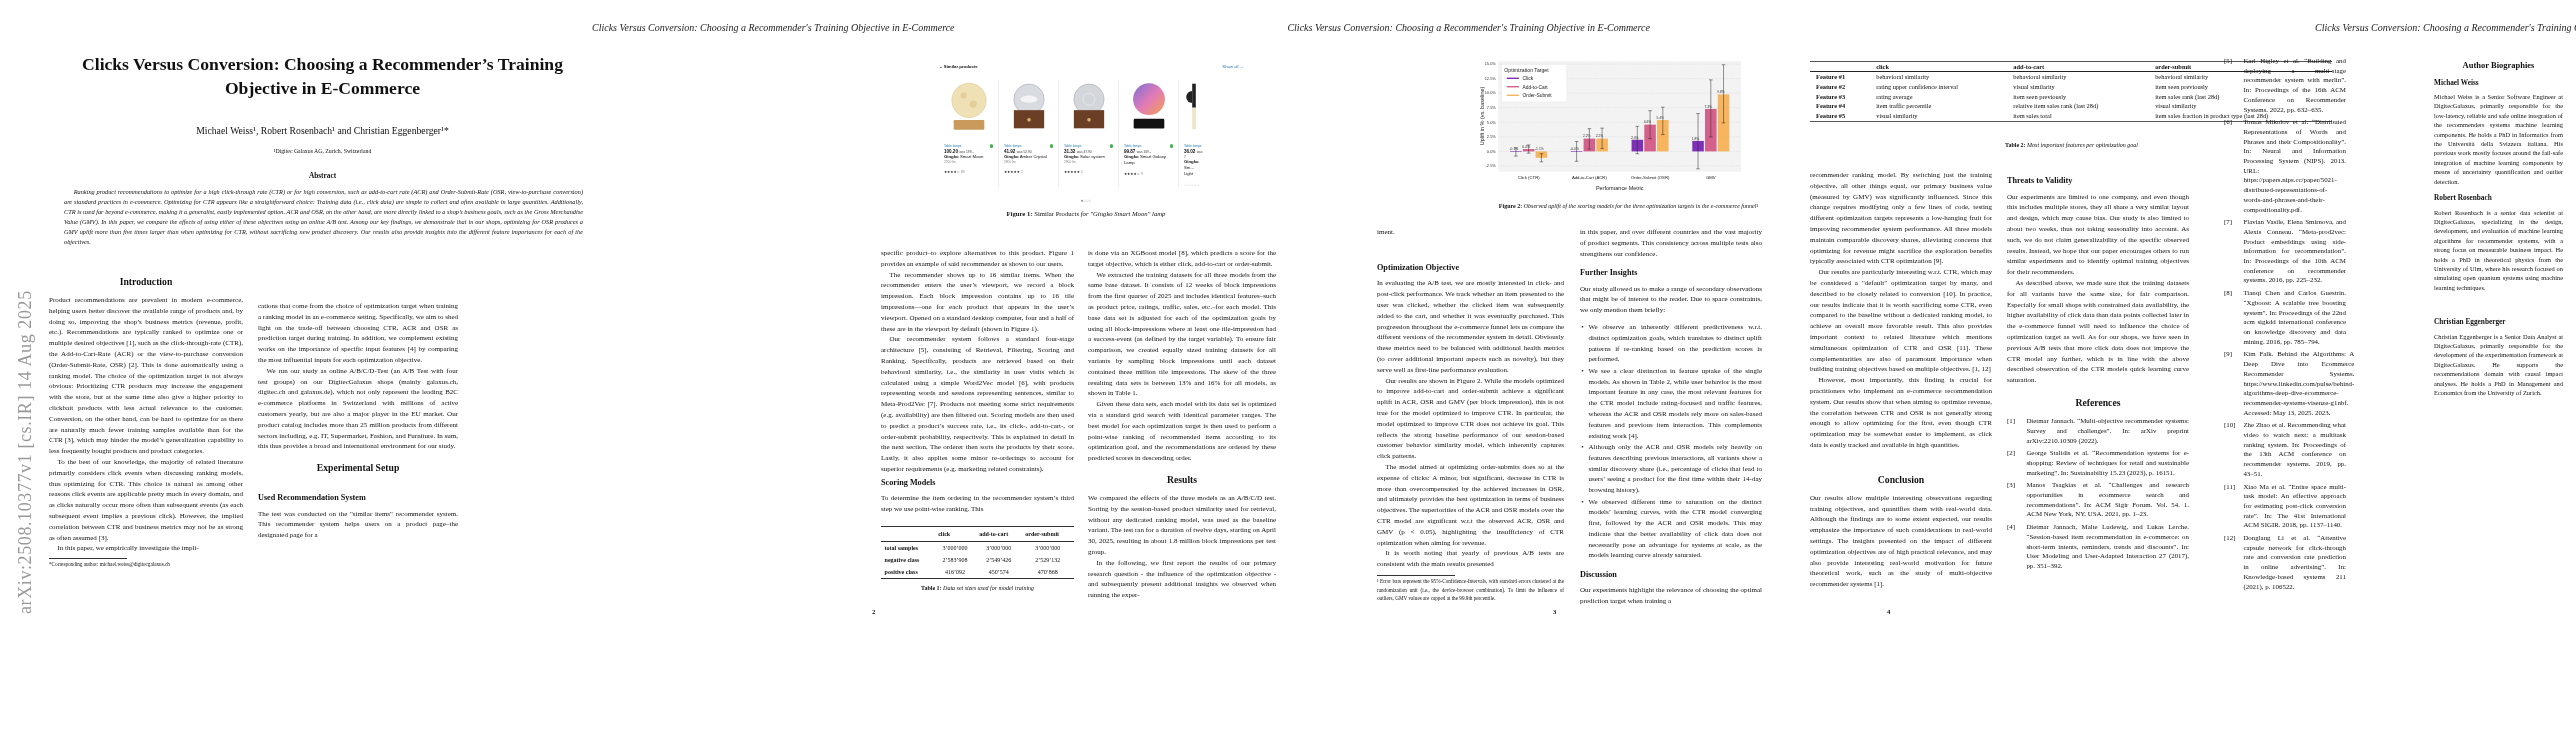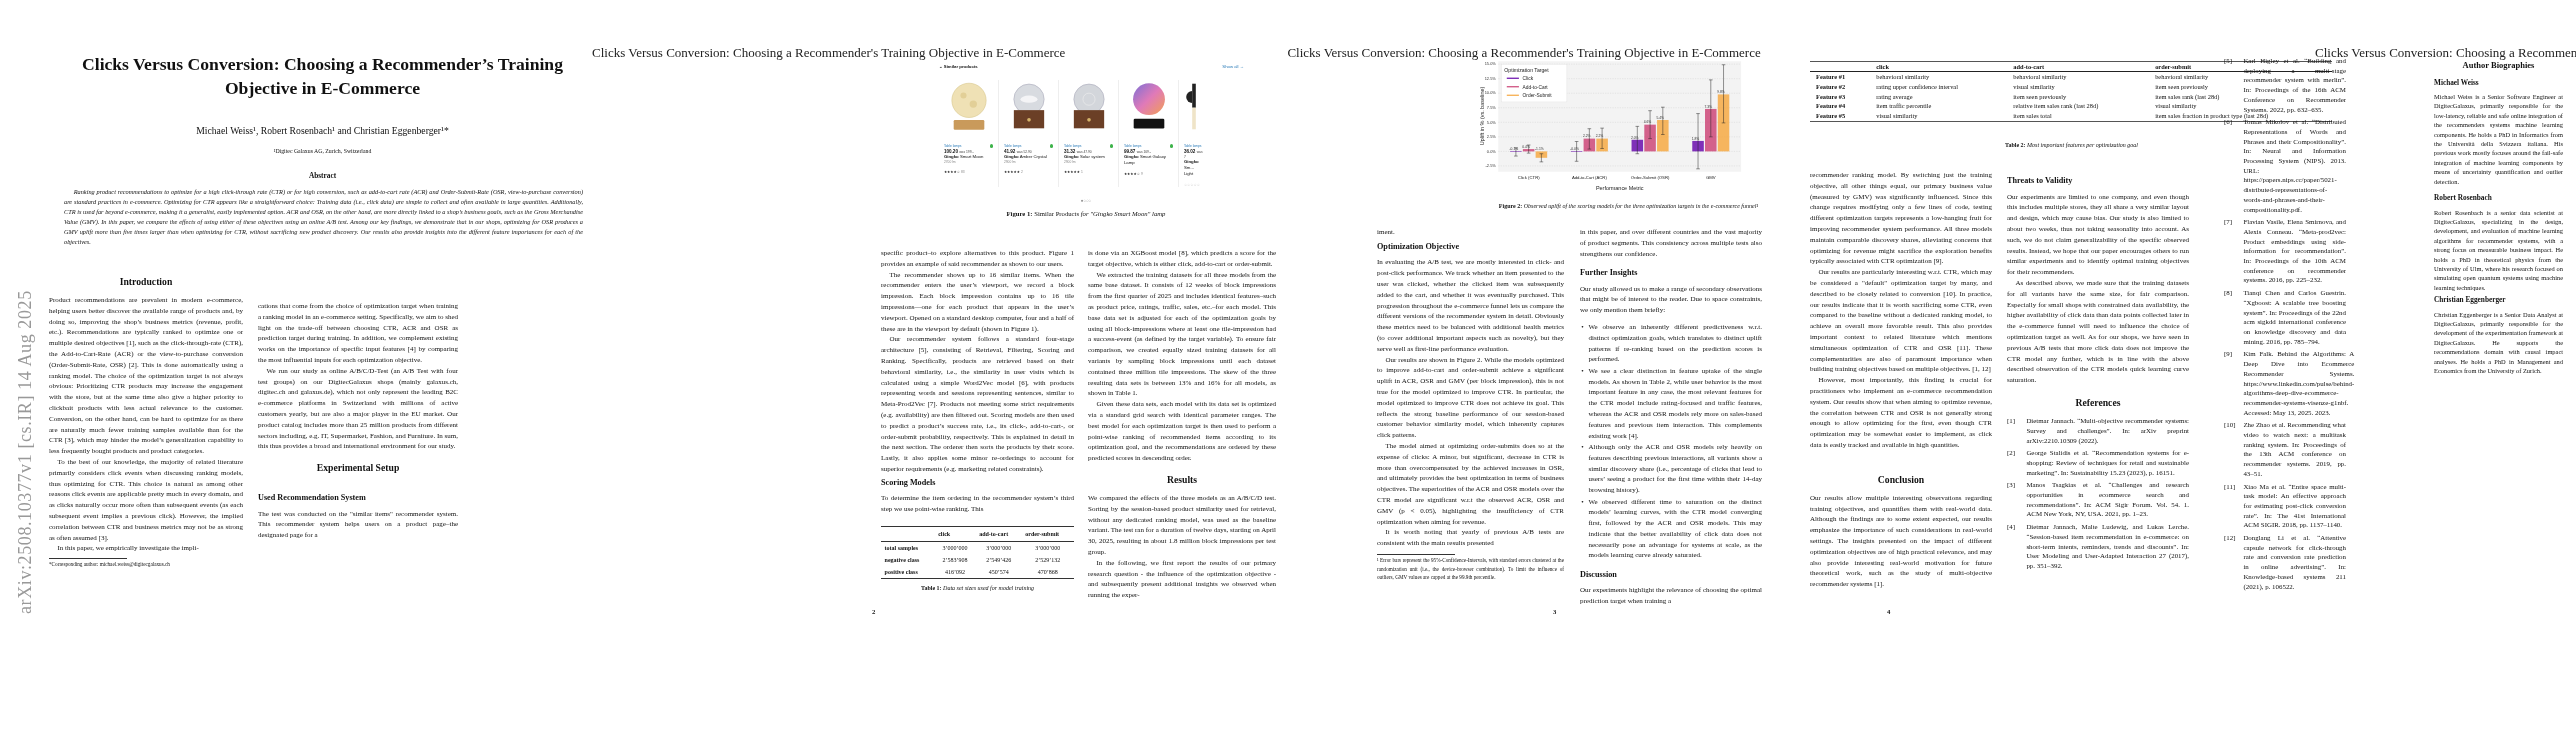--- a/index.html
+++ b/index.html
@@ -4,21 +4,21 @@
 <style>
 *{box-sizing:border-box;margin:0;padding:0}
 html,body{width:2576px;height:729px;background:#fff;overflow:hidden}
 body{font-family:"Liberation Serif","DejaVu Serif",serif;color:#111;position:relative}
 .page{position:absolute;top:0;height:729px;background:#fff}
 .p1{left:0;width:644px}
 .p2{left:644px;width:644px}
 .p3{left:1288px;width:644px}
 .p4{left:1932px;width:644px}
 .arxiv{position:absolute;left:14.6px;top:614px;transform:rotate(-90deg);transform-origin:left top;font-size:18px;color:#999;white-space:nowrap;letter-spacing:0.6px;font-family:"Liberation Serif",serif}
-.runhead{position:absolute;top:45px;font-size:13px;color:#222;white-space:nowrap}
+.runhead{position:absolute;top:22px;font-style:italic;font-size:10px;color:#222;white-space:nowrap}
 .title{position:absolute;left:49px;width:547px;top:52px;text-align:center;font-weight:bold;font-size:17.6px;line-height:24px}
 .authors{position:absolute;left:49px;width:547px;top:125px;text-align:center;font-size:9.7px}
 .affil{position:absolute;left:49px;width:547px;top:148px;text-align:center;font-size:5.8px}
 .abs-h{position:absolute;left:49px;width:547px;top:171px;text-align:center;font-weight:bold;font-size:7.3px}
 .abstract{position:absolute;left:64px;width:519px;top:187px;font-style:italic;font-size:6.3px;line-height:10px;text-align:justify;text-indent:9.7px}
 .col{position:absolute;font-size:7px;line-height:10.8px;text-align:justify;hyphens:auto}
 .col p{text-indent:8.5px}
 .col p.ni{text-indent:0}
 .h1{font-weight:bold;font-size:9.7px;text-align:center;margin:4.9px 0 7.3px}
 .h2{font-weight:bold;font-size:8.2px;margin:6px 0 4.9px}
@@ -349,21 +349,21 @@
         <text x="136" y="55" font-size="8" fill="#222">Add-to-Cart</text>
         <line x1="110" x2="130" y1="66" y2="66" stroke="#f6a943" stroke-width="2"></line>
         <text x="136" y="69" font-size="8" fill="#222">Order-Submit</text>
       </g>
   </svg>
 
   <div class="cap" style="position:absolute;left:122px;top:203px;width:437px;font-size:6px"><b>Figure 2:</b> <i>Observed uplift of the scoring models for the three optimization targets in the e-commerce funnel¹</i></div>
 
   <div class="col" style="left:89px;top:227px;width:187px">
     <p class="ni">iment.</p>
-    <div class="h2" style="margin-top:4px">Optimization Objective</div>
+    <div class="h2" style="margin-top:25px">Optimization Objective</div>
     <p class="ni">In evaluating the A/B test, we are mostly interested in click- and post-click performance. We track whether an item presented to the user was clicked, whether the clicked item was subsequently added to the cart, and whether it was eventually purchased. This progression throughout the e-commerce funnel lets us compare the different versions of the recommender system in detail. Obviously these metrics need to be balanced with additional health metrics (to cover additional important aspects such as novelty), but they serve well as first-line performance evaluation.</p>
     <p>Our results are shown in Figure 2. While the models optimized to improve add-to-cart and order-submit achieve a significant uplift in ACR, OSR and GMV (per block impression), this is not true for the model optimized to improve CTR. In particular, the model optimized to improve CTR does not achieve its goal. This reflects the strong baseline performance of our session-based customer behavior similarity model, which inherently captures click patterns.</p>
     <p>The model aimed at optimizing order-submits does so at the expense of clicks: A minor, but significant, decrease in CTR is more than overcompensated by the achieved increases in OSR, and ultimately provides the best optimization in terms of business objectives. The superiorities of the ACR and OSR models over the CTR model are significant w.r.t the observed ACR, OSR and GMV (p &lt; 0.05), highlighting the insufficiency of CTR optimization when aiming for revenue.</p>
     <p>It is worth noting that yearly of previous A/B tests are consistent with the main results presented</p>
     <div class="fnl" style="margin-top:4.9px"></div>
     <div style="font-size:5.2px;line-height:8.5px;margin-top:1.2px;text-align:justify">¹ Error bars represent the 95%-Confidence-Intervals, with standard errors clustered at the randomization unit (i.e., the device-browser combination). To limit the influence of outliers, GMV values are capped at the 99.9th percentile.</div>
   </div>
 
   <div class="col" style="left:292px;top:227px;width:182px">
     <p class="ni">in this paper, and over different countries and the vast majority of product segments. This consistency across multiple tests also strengthens our confidence.</p>
@@ -497,17 +497,17 @@
         <span>Donglang Li et al. “Attentive capsule network for click-through rate and conversion rate prediction in online advertising”. In: Knowledge-based systems 211 (2021), p. 106522.</span>
       </div>
   </div>
 
   <div class="col" style="left:502px;top:56px;width:129px;font-size:6.4px;line-height:9.4px">
     <div class="h1" style="font-size:8.5px">Author Biographies</div>
     <div class="h2" style="font-size:7.3px">Michael Weiss</div>
     <p class="ni">Michael Weiss is a Senior Software Engineer at DigitecGalaxus, primarily responsible for the low-latency, reliable and safe online integration of the recommenders systems machine learning components. He holds a PhD in Informatics from the Università della Svizzera italiana. His previous work mostly focuses around the fail-safe integration of machine learning components by means of uncertainty quantification and outlier detection.</p>
     <div class="h2" style="font-size:7.3px;margin-top:7.3px">Robert Rosenbach</div>
     <p class="ni">Robert Rosenbach is a senior data scientist at DigitecGalaxus, specializing in the design, development, and evaluation of machine learning algorithms for recommender systems, with a strong focus on measurable business impact. He holds a PhD in theoretical physics from the University of Ulm, where his research focused on simulating open quantum systems using machine learning techniques.</p>
-    <div class="h2" style="font-size:7.3px;margin-top:3px">Christian Eggenberger</div>
+    <div class="h2" style="font-size:7.3px;margin-top:25px">Christian Eggenberger</div>
     <p class="ni">Christian Eggenberger is a Senior Data Analyst at DigitecGalaxus, primarily responsible for the development of the experimentation framework at DigitecGalaxus. He supports the recommendations domain with causal impact analyses. He holds a PhD in Management and Economics from the University of Zurich.</p>
   </div>
 </div>
 
 
 </body></html>

